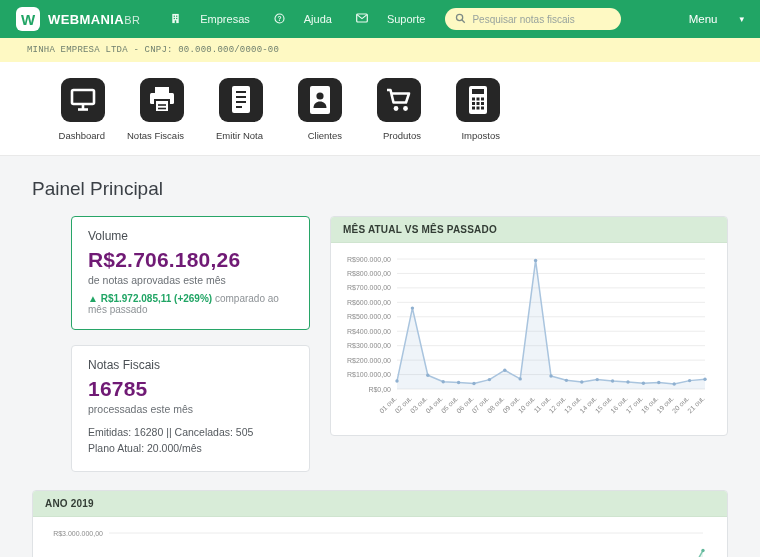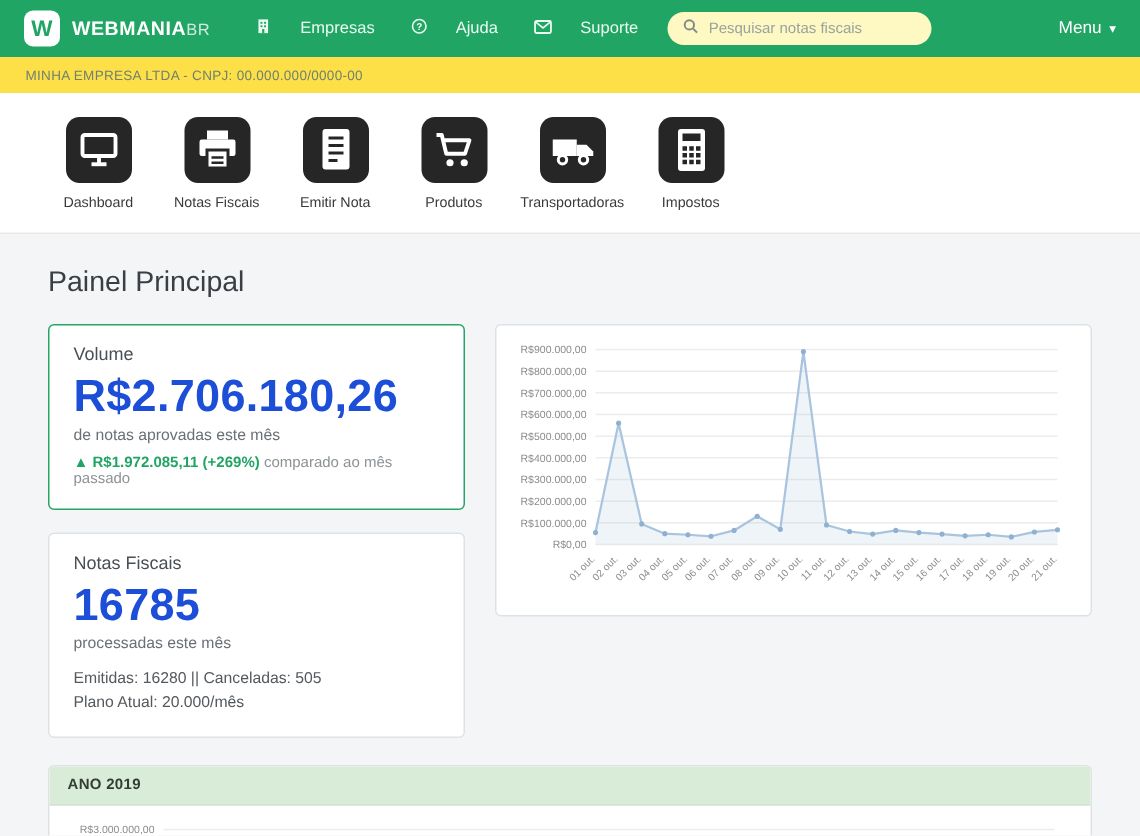--- a/index.html
+++ b/index.html
@@ -10,42 +10,42 @@
   .navbar{height:38px;background:#21a565;display:flex;align-items:center;padding:0 16px;}
   .brand{display:flex;align-items:center;gap:8px;cursor:pointer;}
   .logo{width:24px;height:24px;background:#fff;border-radius:6px;color:#21a565;font-weight:800;font-size:15px;display:flex;align-items:center;justify-content:center;}
   .brand-name{color:#fff;font-weight:700;font-size:13px;letter-spacing:.4px;}
   .brand-suffix{color:rgba(255,255,255,.78);font-weight:400;font-size:11px;letter-spacing:.4px;}
   .nav-items{display:flex;gap:24px;margin-left:30px;}
   .nav-item{display:flex;align-items:center;gap:19px;color:#ecfbf2;font-size:11px;cursor:pointer;white-space:nowrap;}
   .search{margin-left:20px;background:#fef9c3;border-radius:12px;height:22px;width:176px;display:flex;align-items:center;gap:6px;padding:0 10px;}
   .search input{border:0;outline:0;flex:1;font-size:10px;color:#444;background:transparent;font-family:inherit;min-width:0;}
   .search input::placeholder{color:#98a39e;}
-  .menu{margin-left:auto;color:#fff;font-size:11.5px;display:flex;gap:5px;align-items:center;cursor:pointer;}
+  .menu{margin-left:auto;color:#fff;font-size:11.5px;display:flex;gap:22px;align-items:center;cursor:pointer;}
 
   
-  .company-bar{height:24px;background:#fde047;display:flex;align-items:center;padding:0 17px;font-size:9px;color:#70806f;letter-spacing:.2px;}
+  .company-bar{height:24px;background:#fef9c3;display:flex;align-items:center;padding:0 27px;font-size:9px;color:#70806f;letter-spacing:.2px;font-family:Liberation Mono, monospace;}
 
   
   .toolbar{background:#fff;display:flex;padding:16px 0 14px;border-bottom:1px solid #e9e9e9;}
-  .tool-item{width:79px;display:flex;flex-direction:column;align-items:center;cursor:pointer;}
+  .tool-item{width:79px;display:flex;flex-direction:column;align-items:flex-end;cursor:pointer;}
   .tool-item:first-child{margin-left:26px;}
   .tool-icon{width:44px;height:44px;background:#262626;border-radius:9px;display:flex;align-items:center;justify-content:center;flex:0 0 auto;}
   .tool-label{margin-top:8px;font-size:9.5px;color:#3a3a3a;white-space:nowrap;}
 
   
   .main{padding:16px 32px 0;}
   .page-title{font-size:19px;font-weight:400;color:#3a3f45;margin:6px 0 16px;}
   .dash-grid{display:grid;grid-template-columns:278px 1fr;gap:20px;align-items:start;}
-  .left-col{display:flex;flex-direction:column;gap:15px;}
+  .left-col{display:flex;flex-direction:column;gap:15px;margin-left:39px;}
   .card{background:#fff;border:1px solid #dfe2e5;border-radius:4px;overflow:hidden;}
   .pad{padding:12px 16px 14px;}
   .volume-card{border-color:#27a567;}
   .card-title{font-size:12px;color:#4a4f54;}
-  .big-number{font-size:30px;font-weight:700;color:#1d4ed8;margin-top:5px;letter-spacing:.2px;}
+  .big-number{font-size:21px;font-weight:700;color:#701a75;margin-top:5px;letter-spacing:.2px;}
   .sub{font-size:10.5px;color:#6b7075;margin-top:2px;}
   .delta-row{margin-top:7px;font-size:10px;}
   .delta{color:#21a565;font-weight:700;}
   .delta-note{color:#8d9296;}
   .detail-lines{margin-top:9px;font-size:10.5px;color:#54595e;line-height:1.55;}
   .chart-header{background:#d8ecd8;padding:7px 12px;font-size:10px;font-weight:700;color:#333d35;border-bottom:1px solid #cfe4cf;letter-spacing:.2px;}
   .chart-body{padding:4px 2px 2px;}
   .year-card{margin-top:18px;}
   svg text{font-family:"Liberation Sans",sans-serif;}
 </style>
@@ -144,43 +144,42 @@
           <rect x="13" y="8" width="18" height="27" rx="2" fill="#fff"></rect>
           <line x1="17" y1="14" x2="27" y2="14" stroke="#262626" stroke-width="2"></line>
           <line x1="17" y1="19" x2="27" y2="19" stroke="#262626" stroke-width="2"></line>
           <line x1="17" y1="24" x2="27" y2="24" stroke="#262626" stroke-width="2"></line>
           <line x1="17" y1="29" x2="23" y2="29" stroke="#262626" stroke-width="2"></line>
         </svg>
     </span>
     <span class="tool-label">Emitir Nota</span>
   </div>
 
+  <div class="tool-item">
+    <span class="tool-icon">
+      <svg width="44" height="44" viewBox="0 0 44 44">
+          <rect x="12" y="8" width="20" height="28" rx="2" fill="#fff"></rect>
+          <circle cx="22" cy="18" r="3.6" fill="#262626"></circle>
+          <path d="M15.5 30c0-4.2 3-6.5 6.5-6.5s6.5 2.3 6.5 6.5z" fill="#262626"></path>
+        </svg>
+    </span>
+    <span class="tool-label">Clientes</span>
+  </div>
 
   <div class="tool-item">
     <span class="tool-icon">
       <svg width="44" height="44" viewBox="0 0 44 44">
           <path d="M10 12h3.5l3 12.5h12.5l3-9H15" fill="none" stroke="#fff" stroke-width="2.6" stroke-linejoin="round"></path>
           <circle cx="19" cy="30.5" r="2.4" fill="#fff"></circle>
           <circle cx="28.5" cy="30.5" r="2.4" fill="#fff"></circle>
         </svg>
     </span>
     <span class="tool-label">Produtos</span>
   </div>
 
-  <div class="tool-item">
-    <span class="tool-icon">
-      <svg width="44" height="44" viewBox="0 0 44 44">
-          <rect x="8.5" y="15" width="16" height="11" fill="#fff"></rect>
-          <path d="M24.5 18.5h6.5l4.5 4.5v3h-11z" fill="#fff"></path>
-          <circle cx="15" cy="28.5" r="2.8" fill="#262626" stroke="#fff" stroke-width="2"></circle>
-          <circle cx="29" cy="28.5" r="2.8" fill="#262626" stroke="#fff" stroke-width="2"></circle>
-        </svg>
-    </span>
-    <span class="tool-label">Transportadoras</span>
-  </div>
 
 
   <div class="tool-item">
     <span class="tool-icon">
       <svg width="44" height="44" viewBox="0 0 44 44">
           <rect x="13" y="8" width="18" height="28" rx="2" fill="#fff"></rect>
           <rect x="16" y="11" width="12" height="5" fill="#262626"></rect>
           <rect x="16" y="19.5" width="3" height="3" fill="#262626"></rect>
           <rect x="20.5" y="19.5" width="3" height="3" fill="#262626"></rect>
           <rect x="25" y="19.5" width="3" height="3" fill="#262626"></rect>
@@ -218,20 +217,21 @@
         <div class="big-number">16785</div>
         <div class="sub">processadas este mês</div>
         <div class="detail-lines">
           <div>Emitidas: 16280 || Canceladas: 505</div>
           <div>Plano Atual: 20.000/mês</div>
         </div>
       </div>
     </div>
 
     <div class="card">
+      <div class="chart-header">MÊS ATUAL VS MÊS PASSADO</div>
       <div class="chart-body"><svg width="386" height="182" viewBox="0 0 386 182">
             <line x1="64" x2="372" y1="142" y2="142" stroke="#ececec" stroke-width="1"></line>
             <text x="58" y="144.5" text-anchor="end" font-size="7" fill="#8c8c8c">R$0,00</text>
             <line x1="64" x2="372" y1="127.55555555555554" y2="127.55555555555554" stroke="#ececec" stroke-width="1"></line>
             <text x="58" y="130.05555555555554" text-anchor="end" font-size="7" fill="#8c8c8c">R$100.000,00</text>
             <line x1="64" x2="372" y1="113.11111111111111" y2="113.11111111111111" stroke="#ececec" stroke-width="1"></line>
             <text x="58" y="115.61111111111111" text-anchor="end" font-size="7" fill="#8c8c8c">R$200.000,00</text>
             <line x1="64" x2="372" y1="98.66666666666667" y2="98.66666666666667" stroke="#ececec" stroke-width="1"></line>
             <text x="58" y="101.16666666666667" text-anchor="end" font-size="7" fill="#8c8c8c">R$300.000,00</text>
             <line x1="64" x2="372" y1="84.22222222222223" y2="84.22222222222223" stroke="#ececec" stroke-width="1"></line>

